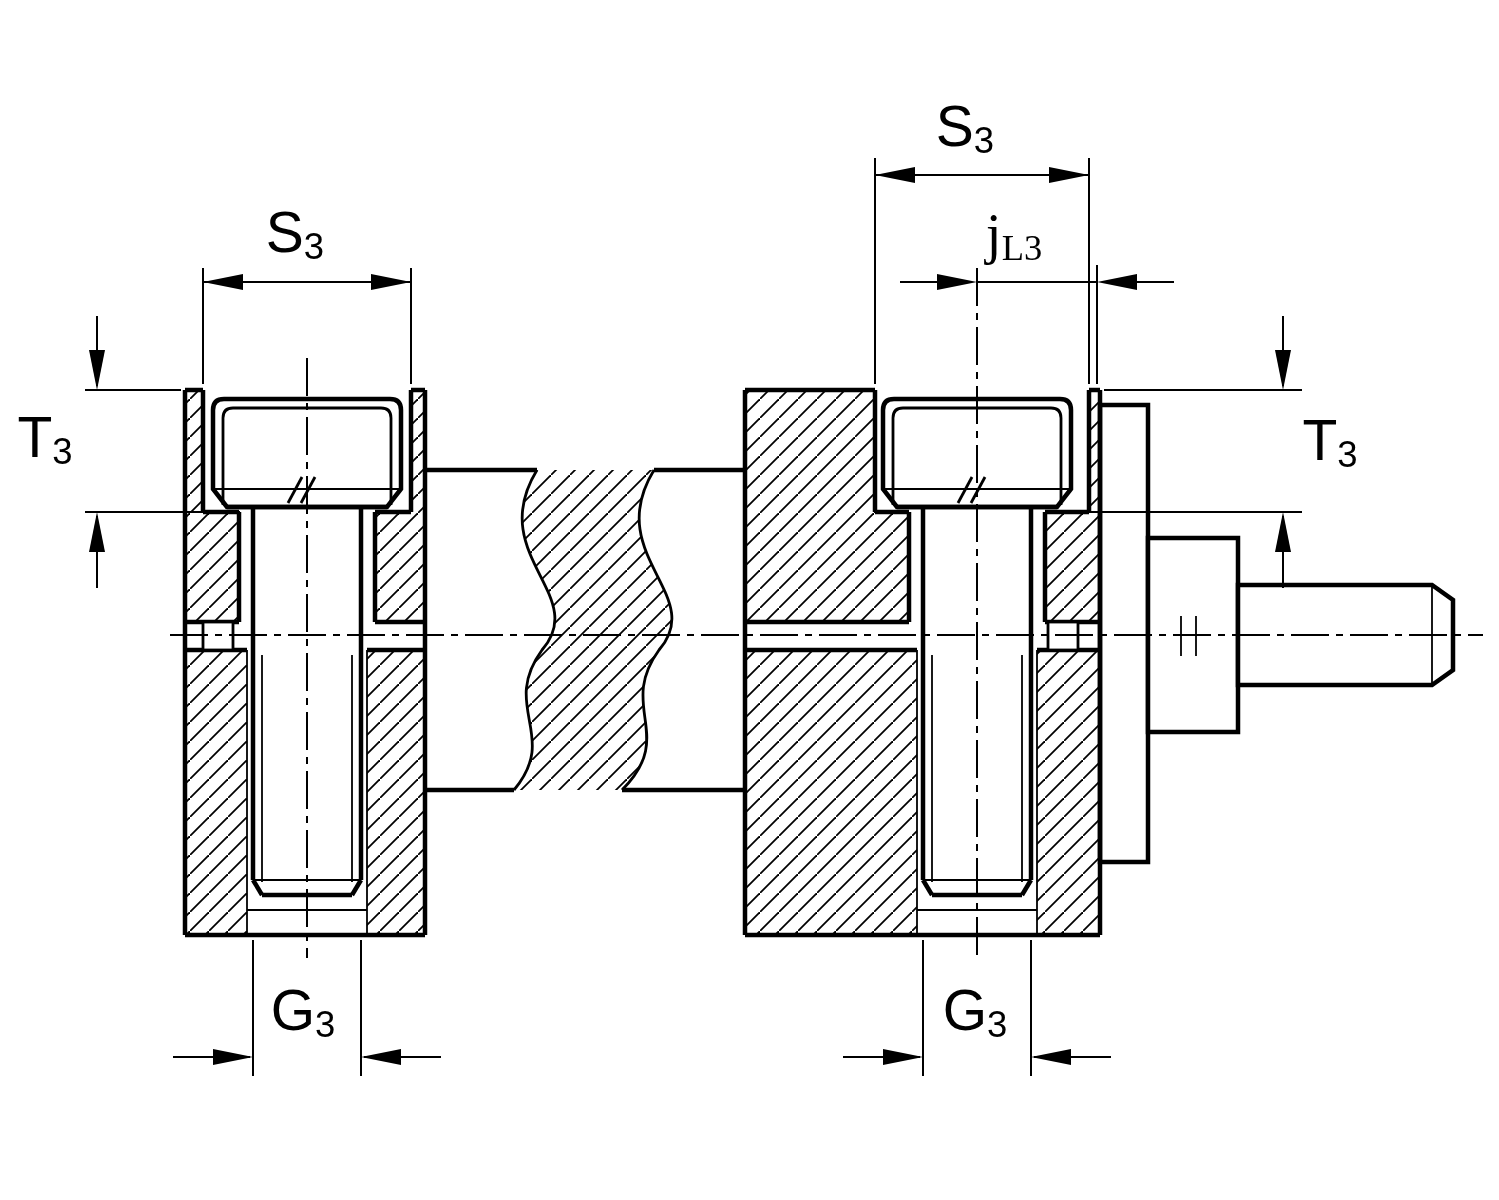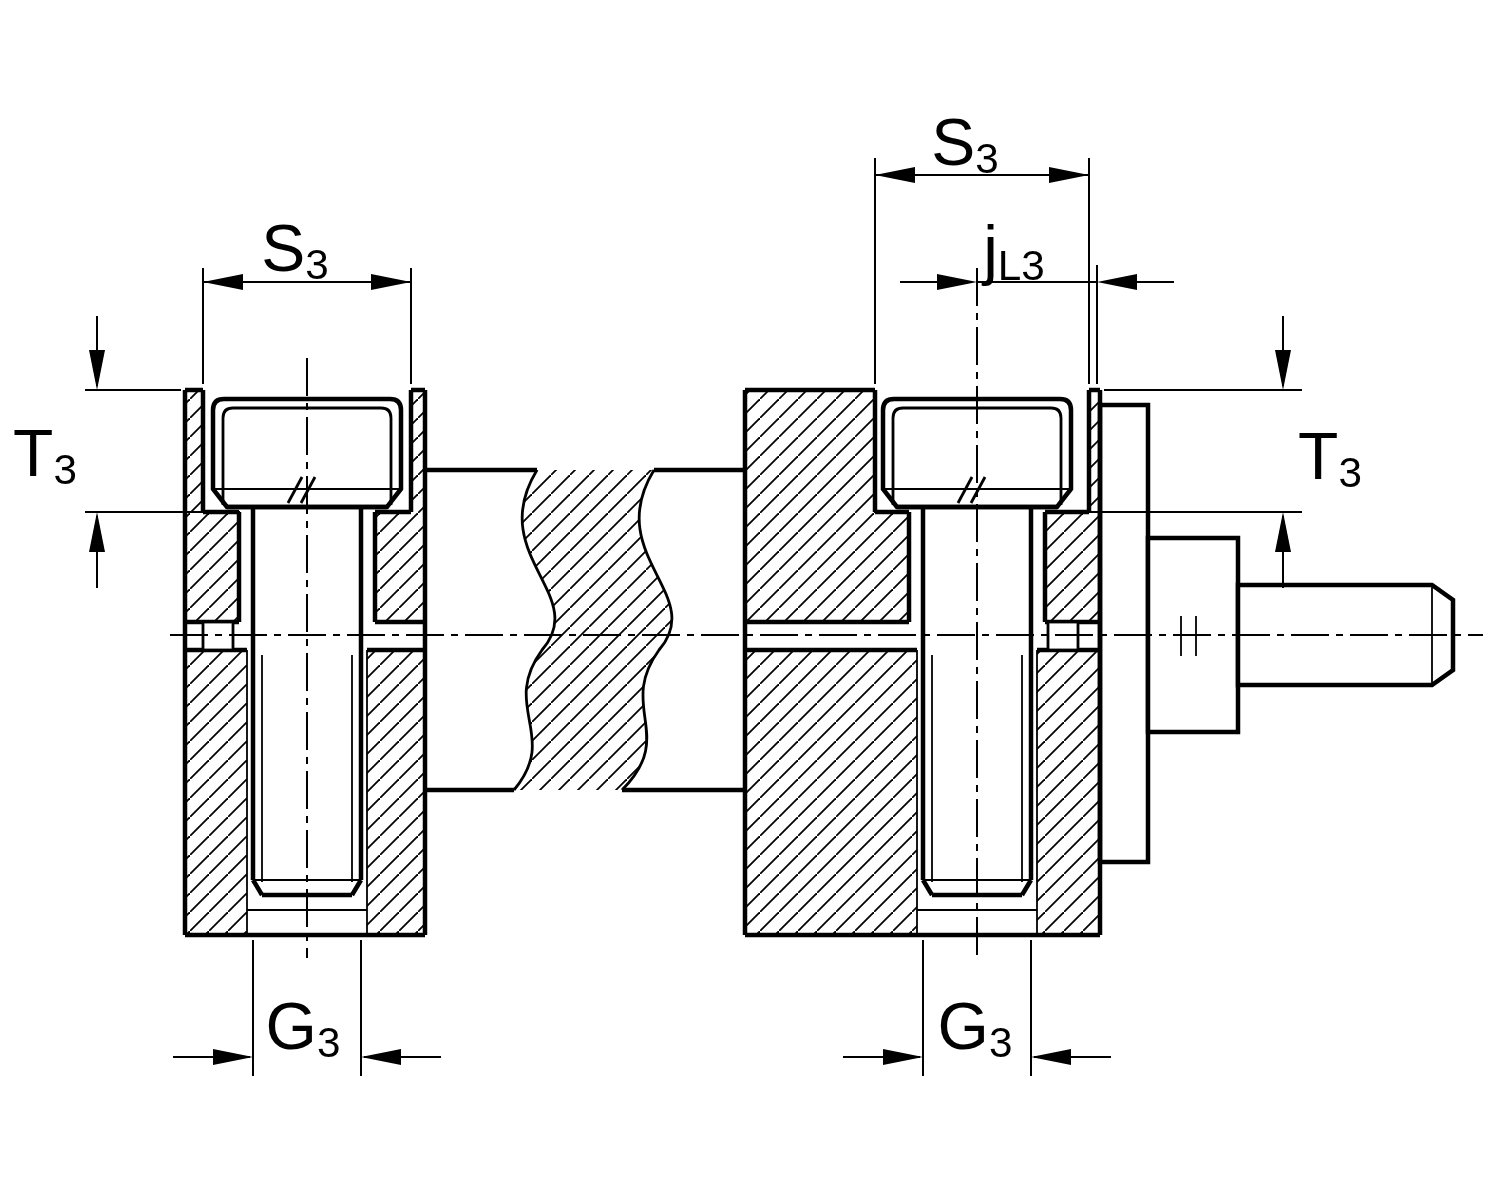--- a/index.html
+++ b/index.html
@@ -16,25 +16,24 @@
   .s-med{stroke:#000000;stroke-width:2.8;}
   .s-thin{stroke:#000000;stroke-width:1.8;}
   .s-cl{stroke:#000000;stroke-width:2;stroke-dasharray:38 7 7 7;fill:none;}
   .ln{fill:none;}
   .f-white{fill:#ffffff;}
   .dim line{stroke:#000000;stroke-width:2;}
   .dim .arrow{fill:#000000;stroke:none;}
   .dim-label{
     position:absolute;
     transform:translate(-50%,-50%);
-    font-size:66px;
+    font-size:57px;
     color:#000000;
     white-space:nowrap;
     line-height:1;
-    margin-top:16px;
   }
   .dim-label .sub{
     font-size:0.64em;
     position:relative;
     top:0.20em;
   }
 </style>
 </head>
 <body>
 
@@ -223,19 +222,19 @@
   </svg>
 
   <div class="dim-label" style="left:295px;top:232px;"><span>S</span><span class="sub">3</span></div>
 
   <div class="dim-label" style="left:45px;top:437px;"><span>T</span><span class="sub">3</span></div>
 
   <div class="dim-label" style="left:303px;top:1010px;"><span>G</span><span class="sub">3</span></div>
 
   <div class="dim-label" style="left:965px;top:126px;"><span>S</span><span class="sub">3</span></div>
 
-  <div class="dim-label" style="left:1014px;top:233px;"><span>j</span><span class="sub">L3</span></div>
+  <div class="dim-label" style="left:1014px;top:233px;font-family:Liberation Serif, serif;"><span>j</span><span class="sub">L3</span></div>
 
   <div class="dim-label" style="left:1330px;top:440px;"><span>T</span><span class="sub">3</span></div>
 
   <div class="dim-label" style="left:975px;top:1010px;"><span>G</span><span class="sub">3</span></div>
 
 </div>
 
 </body></html>

